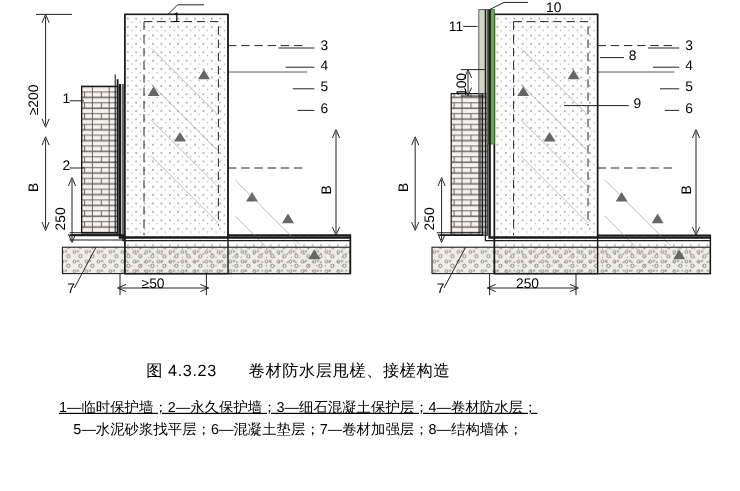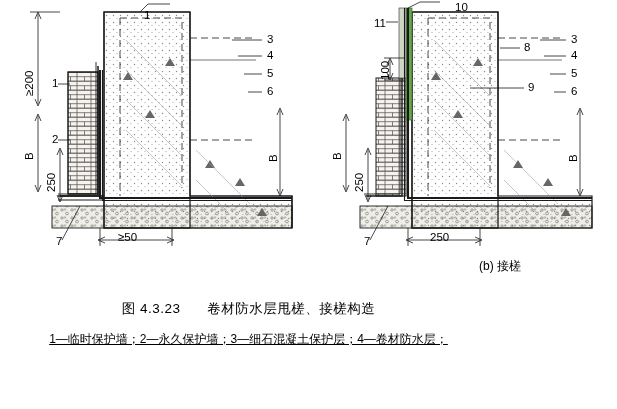--- a/index.html
+++ b/index.html
@@ -234,22 +234,22 @@
   <div class="lbl" style="left:571px;top:86px;">6</div>
   <div class="lbl" style="left:524px;top:42px;">8</div>
   <div class="lbl" style="left:528px;top:82px;">9</div>
   <div class="lbl" style="left:364px;top:236px;">7</div>
   <div class="vlbl" style="left:380px;top:80px;">100</div>
   <div class="vlbl" style="left:332px;top:160px;">B</div>
   <div class="vlbl" style="left:354px;top:192px;">250</div>
   <div class="vlbl" style="left:568px;top:162px;">B</div>
   <div class="lbl" style="left:430px;top:232px;">250</div>
 
-  <div class="sub sub-b">(b) 接槎</div>
 
   <div class="cap cap-title">
     <span>图 4.3.23</span>
     <span style="display:inline-block;width:18px;"></span>
     <span>卷材防水层甩槎、接槎构造</span>
   </div>
   <div class="cap cap-line cap1">1—临时保护墙；2—永久保护墙；3—细石混凝土保护层；4—卷材防水层；</div>
+  <div class="cap cap-line cap2">5—水泥砂浆找平层；6—混凝土垫层；7—卷材加强层；8—结构墙体；</div>
 
 </div>
 
 </body></html>

